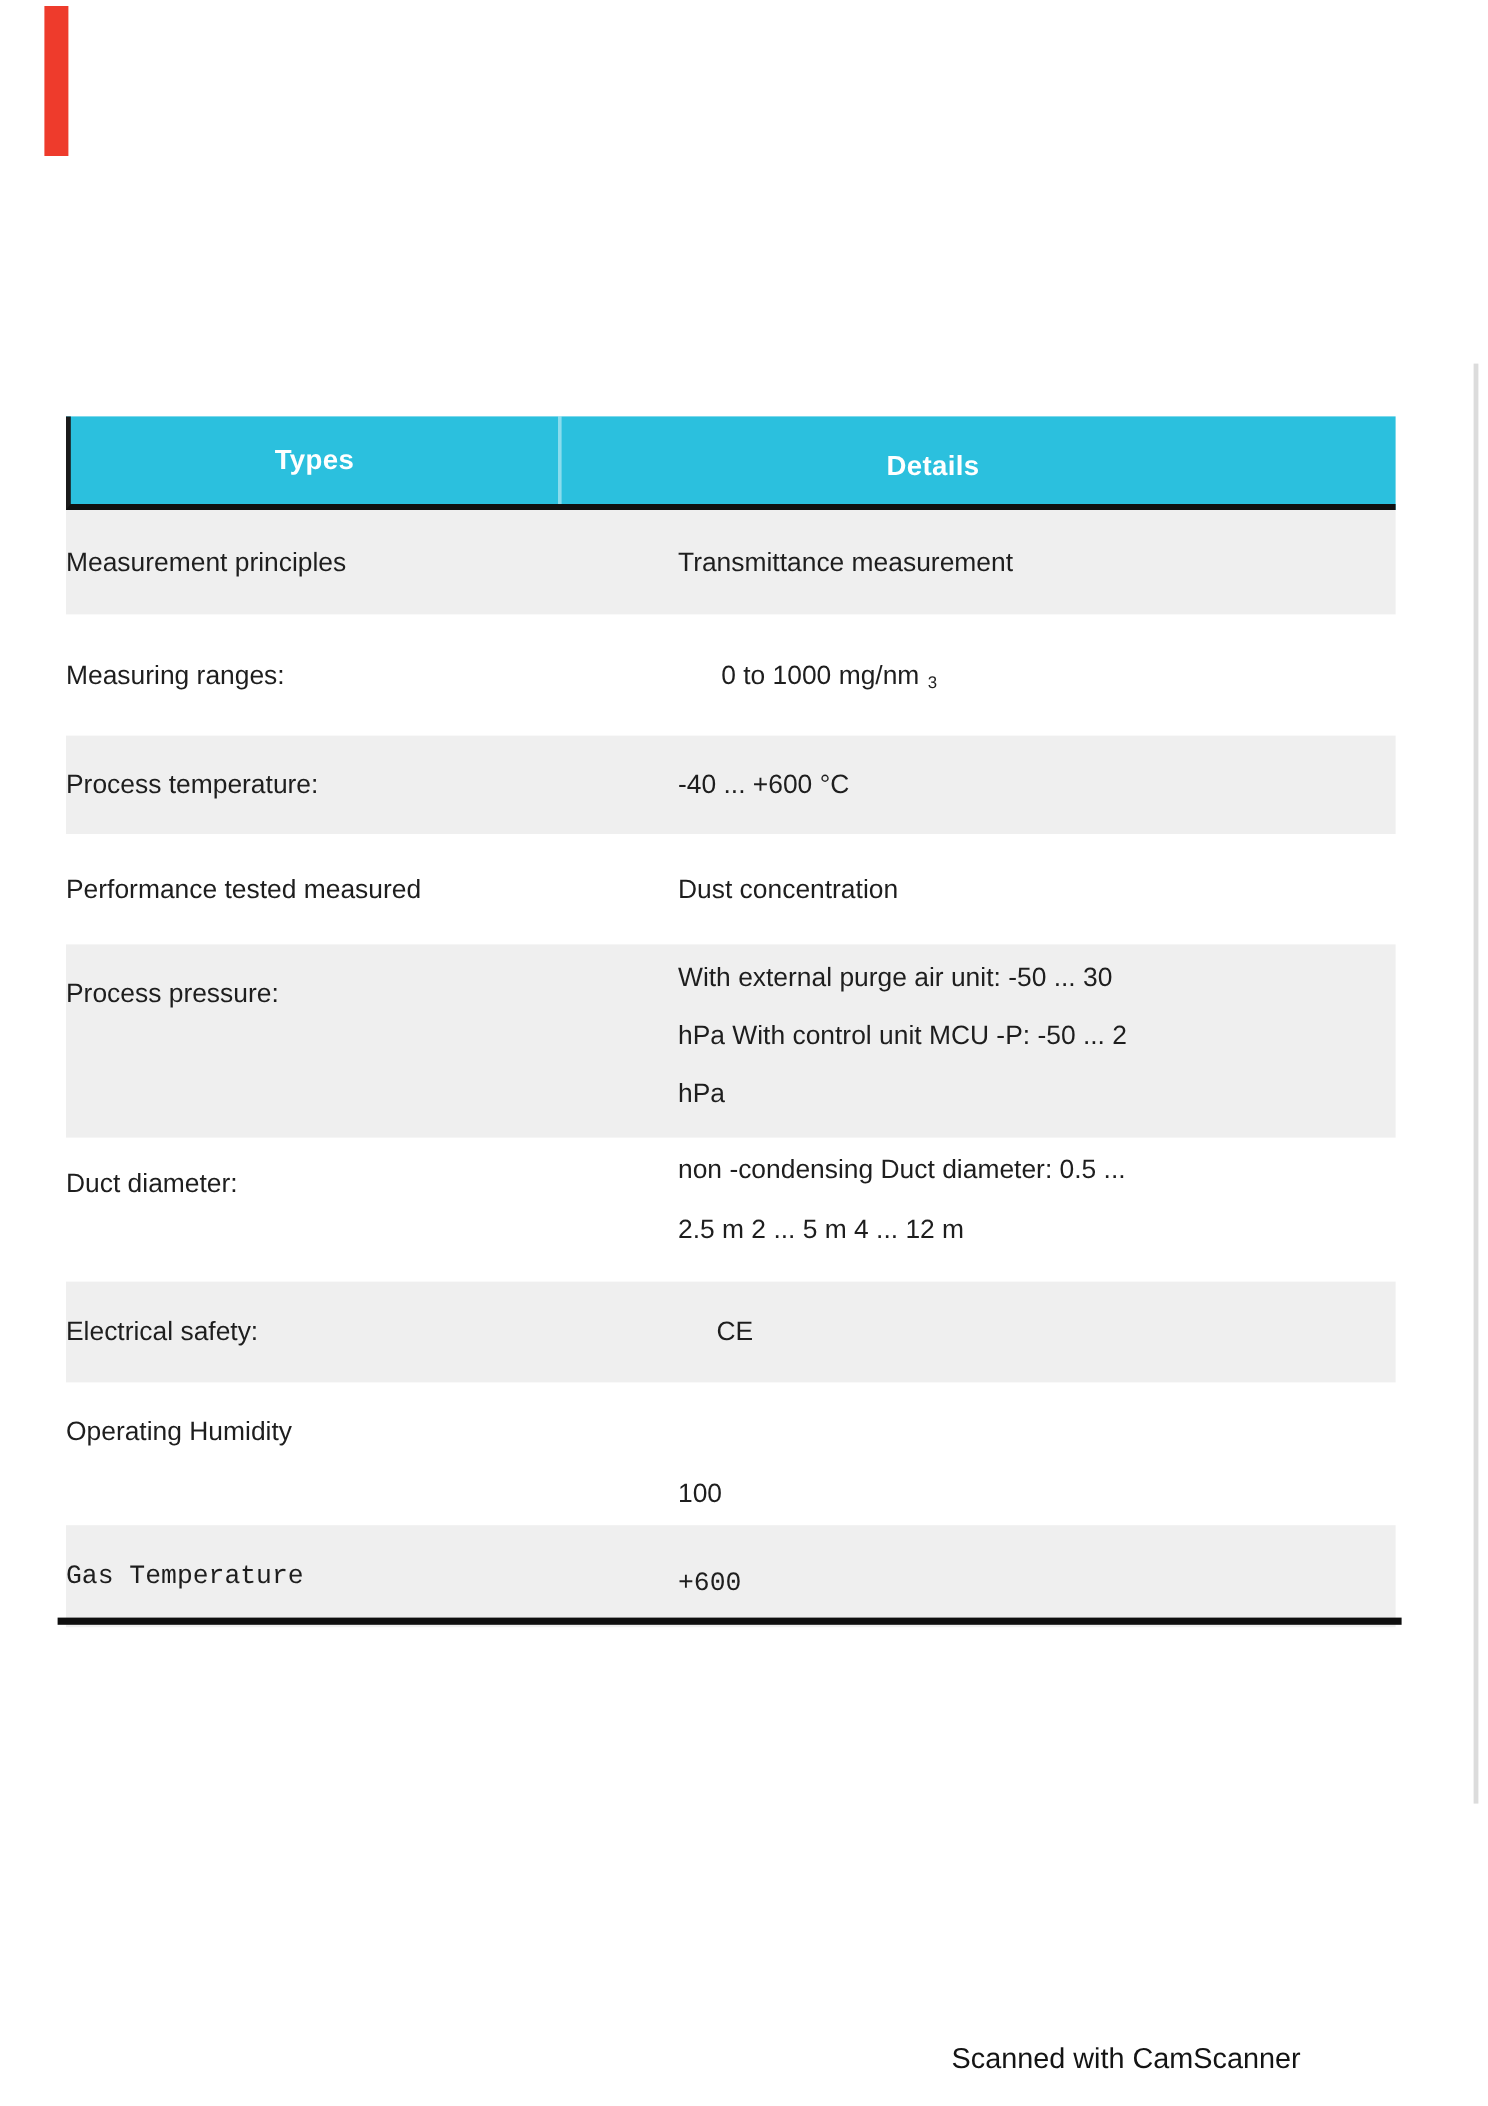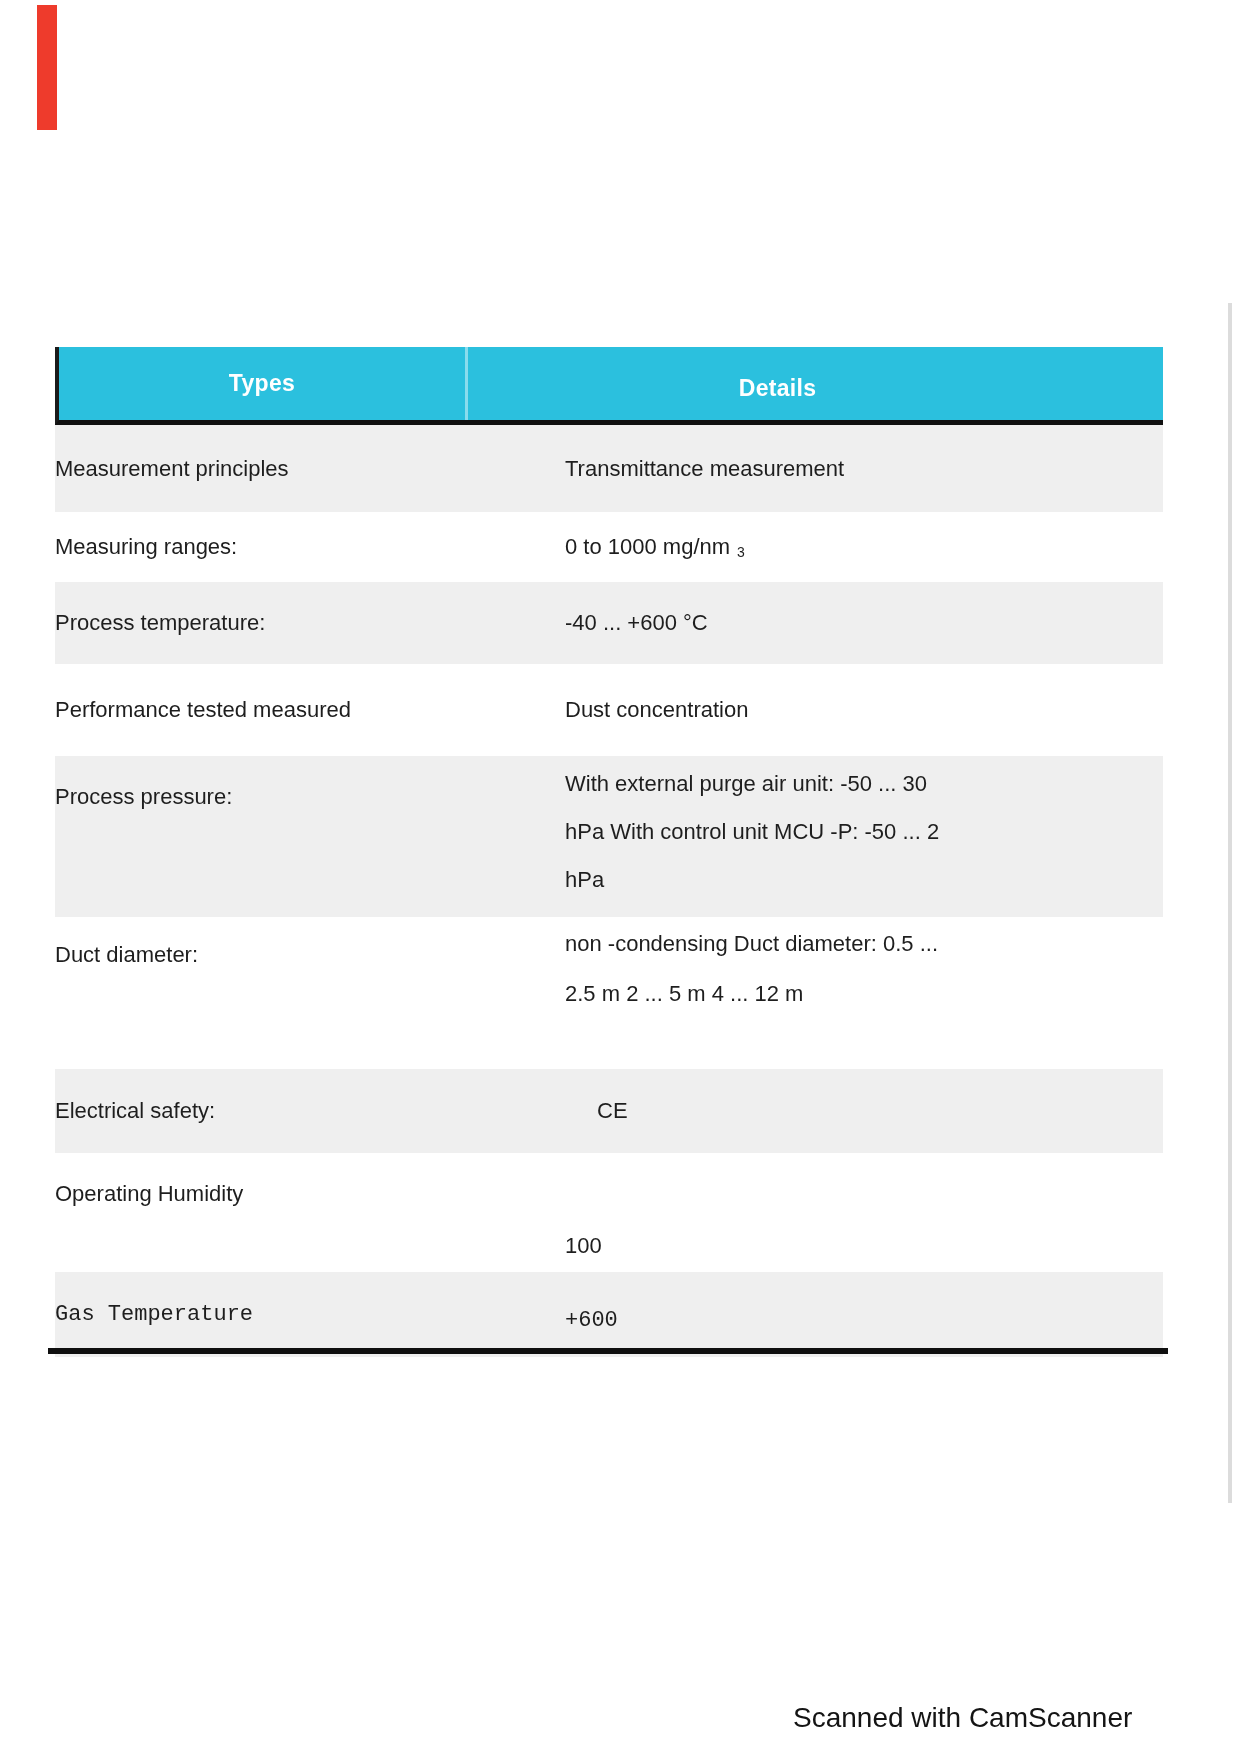--- a/index.html
+++ b/index.html
@@ -11,36 +11,36 @@
   .scan-line{position:absolute;left:1228px;top:303px;width:4px;height:1200px;background:#dcdcdc;}
   .spec-table{position:absolute;left:55px;top:347px;width:1108px;}
   .thead{display:flex;height:78px;background:#2bc0de;border-bottom:5px solid #101010;border-left:4px solid #1a1a1a;box-sizing:border-box;}
   .hcell{display:flex;align-items:center;justify-content:center;color:#ffffff;font-weight:bold;font-size:23px;letter-spacing:.3px;}
   .hcell.c1{width:409px;border-right:3px solid rgba(255,255,255,.45);box-sizing:border-box;}
   .hcell.c2{flex:1;padding-right:76px;box-sizing:border-box;margin-top:10px;}
   .row{display:flex;align-items:center;font-size:22px;}
   .row.gray{background:#efefef;}
   .row .c1{width:493px;box-sizing:border-box;}
   .row .c2{flex:1;padding-left:17px;box-sizing:border-box;}
-  .r1{height:87px;} .r2{height:70px;} .r3{height:82px;} .r4{height:92px;}
+  .r1{height:87px;} .r2{height:101px;gap:36px;} .r3{height:82px;} .r4{height:92px;}
   .r5{height:161px;align-items:flex-start;}
   .r5 .c1{padding-top:28px;}
   .r5 .c2{padding-top:4px;line-height:48px;}
-  .r6{height:152px;align-items:flex-start;}
+  .r6{height:120px;align-items:flex-start;}
   .r6 .c1{padding-top:25px;}
   .r6 .c2{padding-top:2px;line-height:50px;}
   .r7{height:84px;gap:32px;}
   .r8{height:119px;align-items:stretch;}
   .r8 .c1{padding-top:28px;}
   .r8 .c2{display:flex;align-items:flex-end;padding-bottom:13px;}
   .r9{height:85px;font-family:Liberation Mono, monospace;}
   .r9 .c2{padding-top:12px;}
   .sub{font-size:14px;position:relative;top:3px;margin-left:7px;}
   .bottom-rule{position:absolute;left:48px;top:1348px;width:1120px;height:6px;background:#0f0f0f;}
-  .footer-text{position:absolute;left:793px;top:1702px;font-size:28px;color:#141414;white-space:nowrap;}
+  .footer-text{position:absolute;left:793px;top:1702px;font-size:24px;color:#141414;white-space:nowrap;}
 </style>
 </head>
 <body>
 
 <div class="red-strip"></div>
 <div class="scan-line"></div>
 
 <div class="spec-table">
   <div class="thead">
     <div class="hcell c1">

